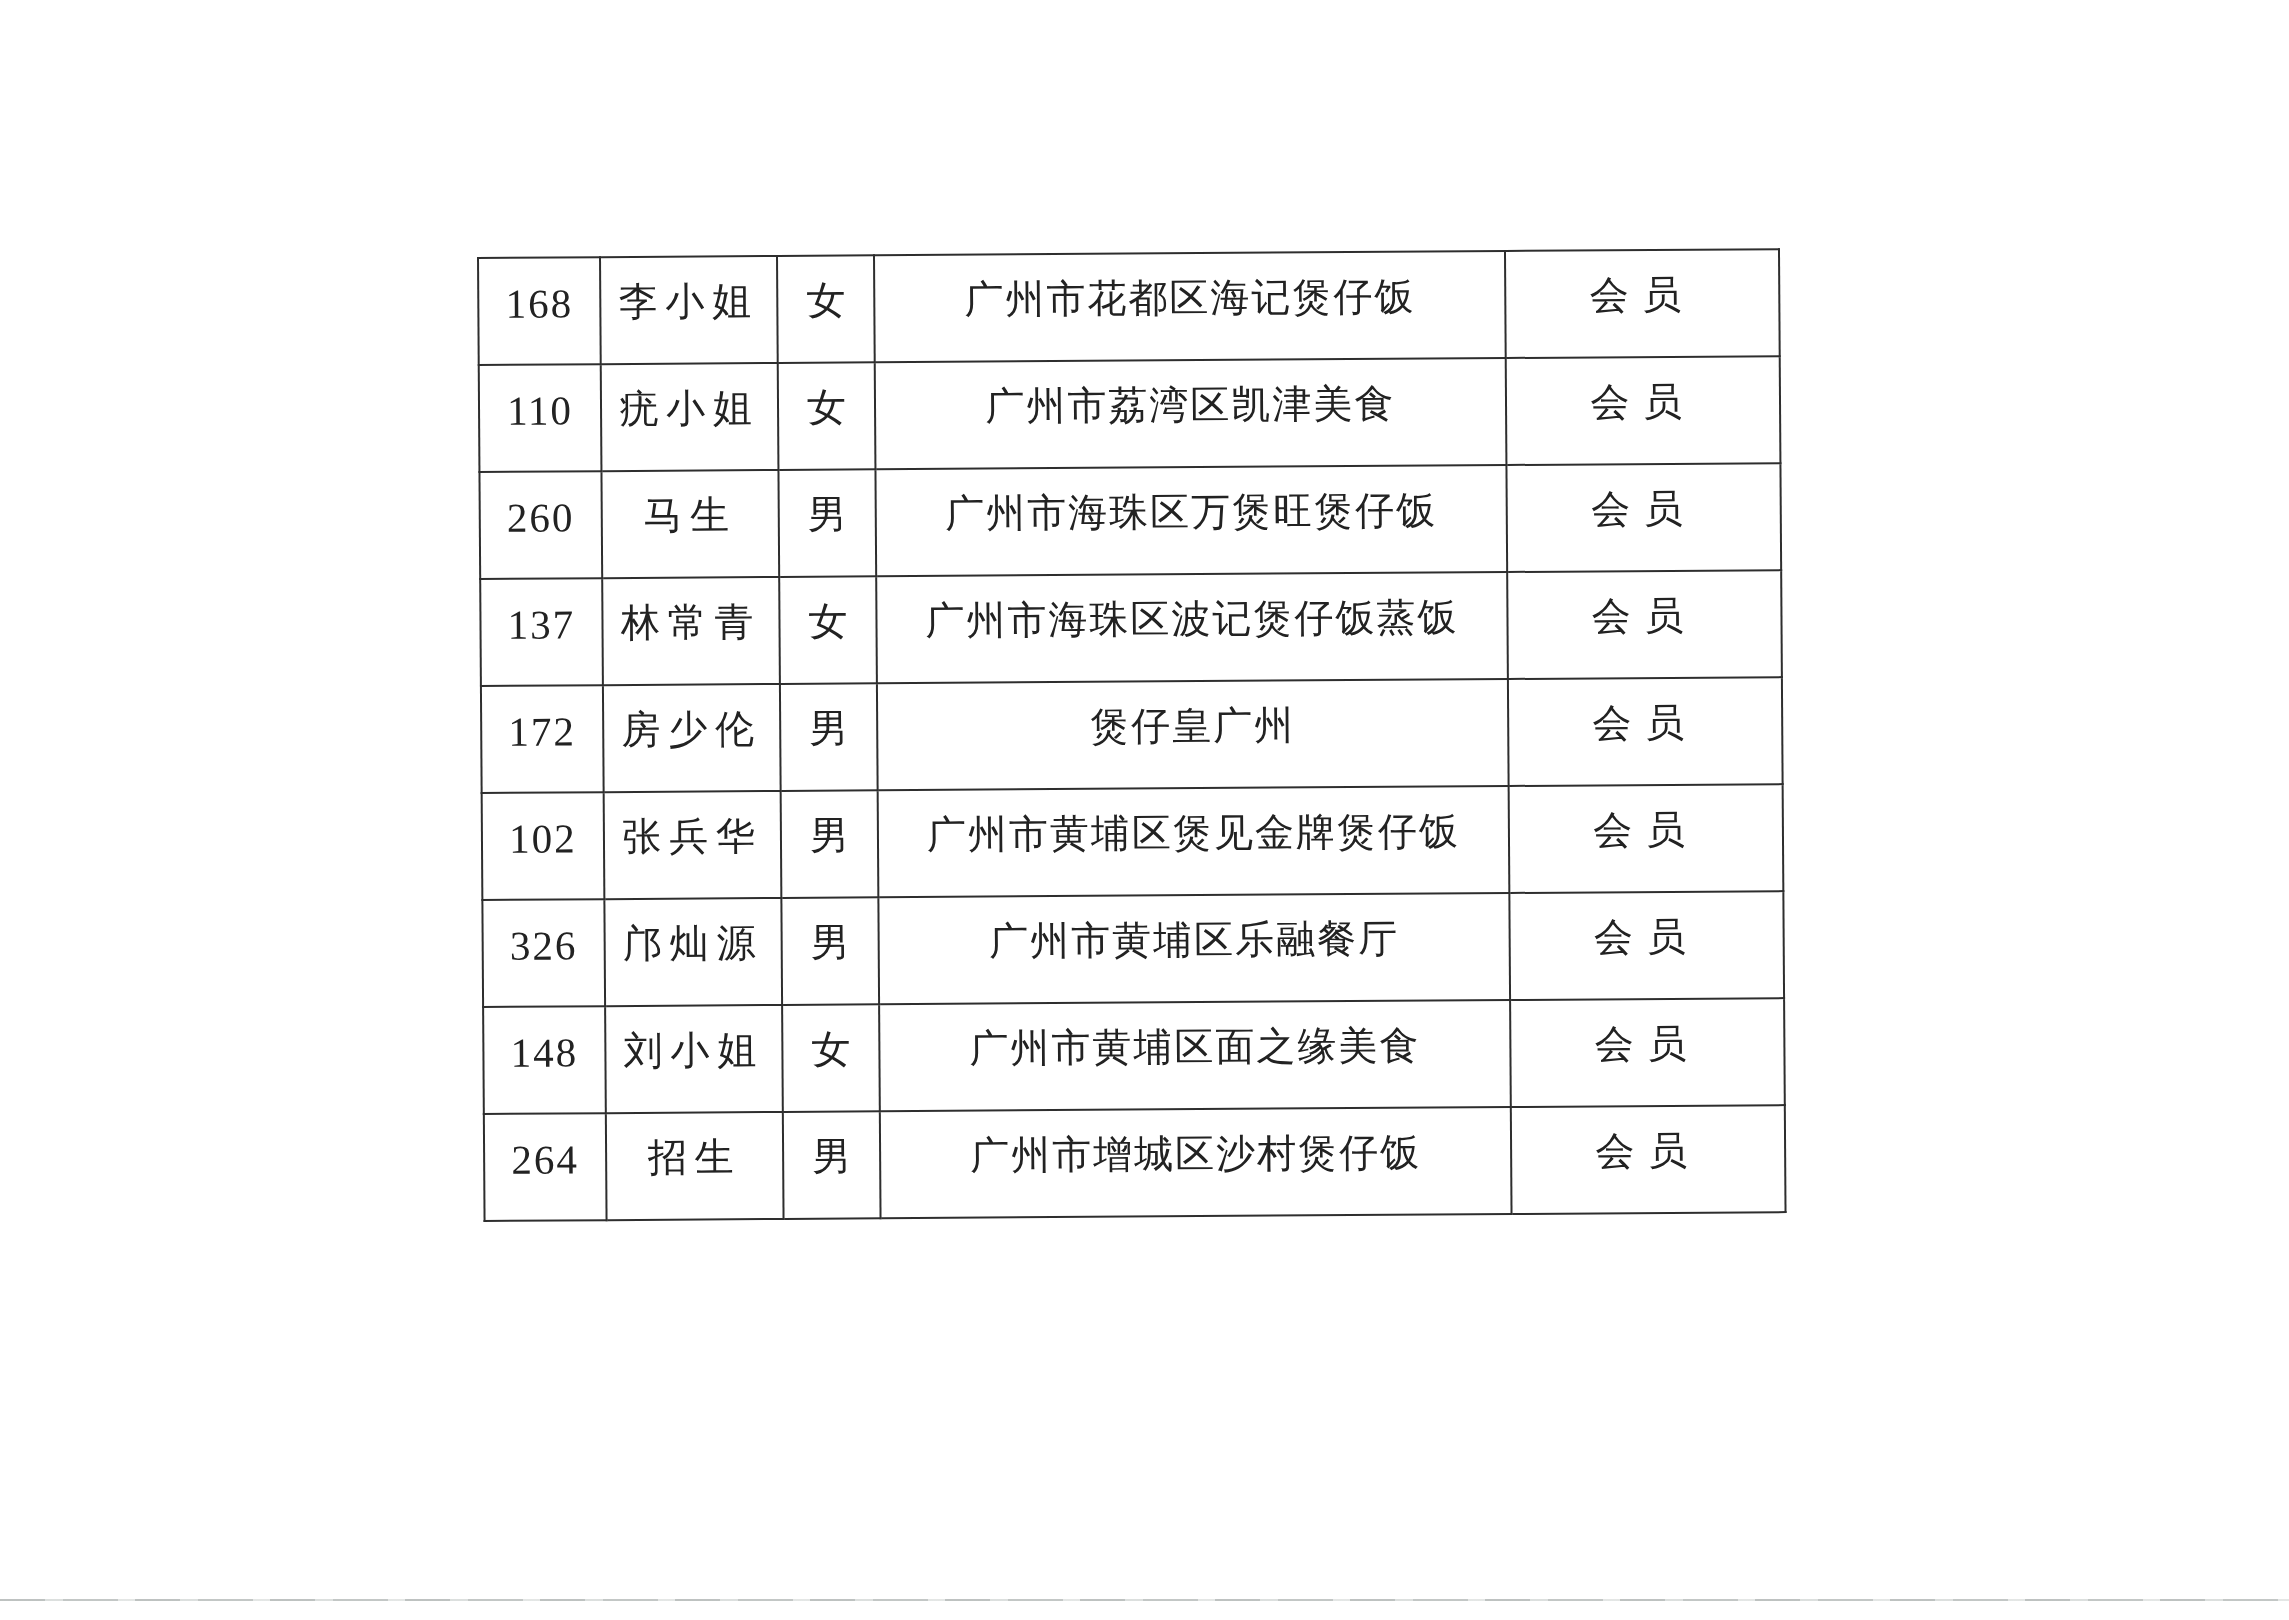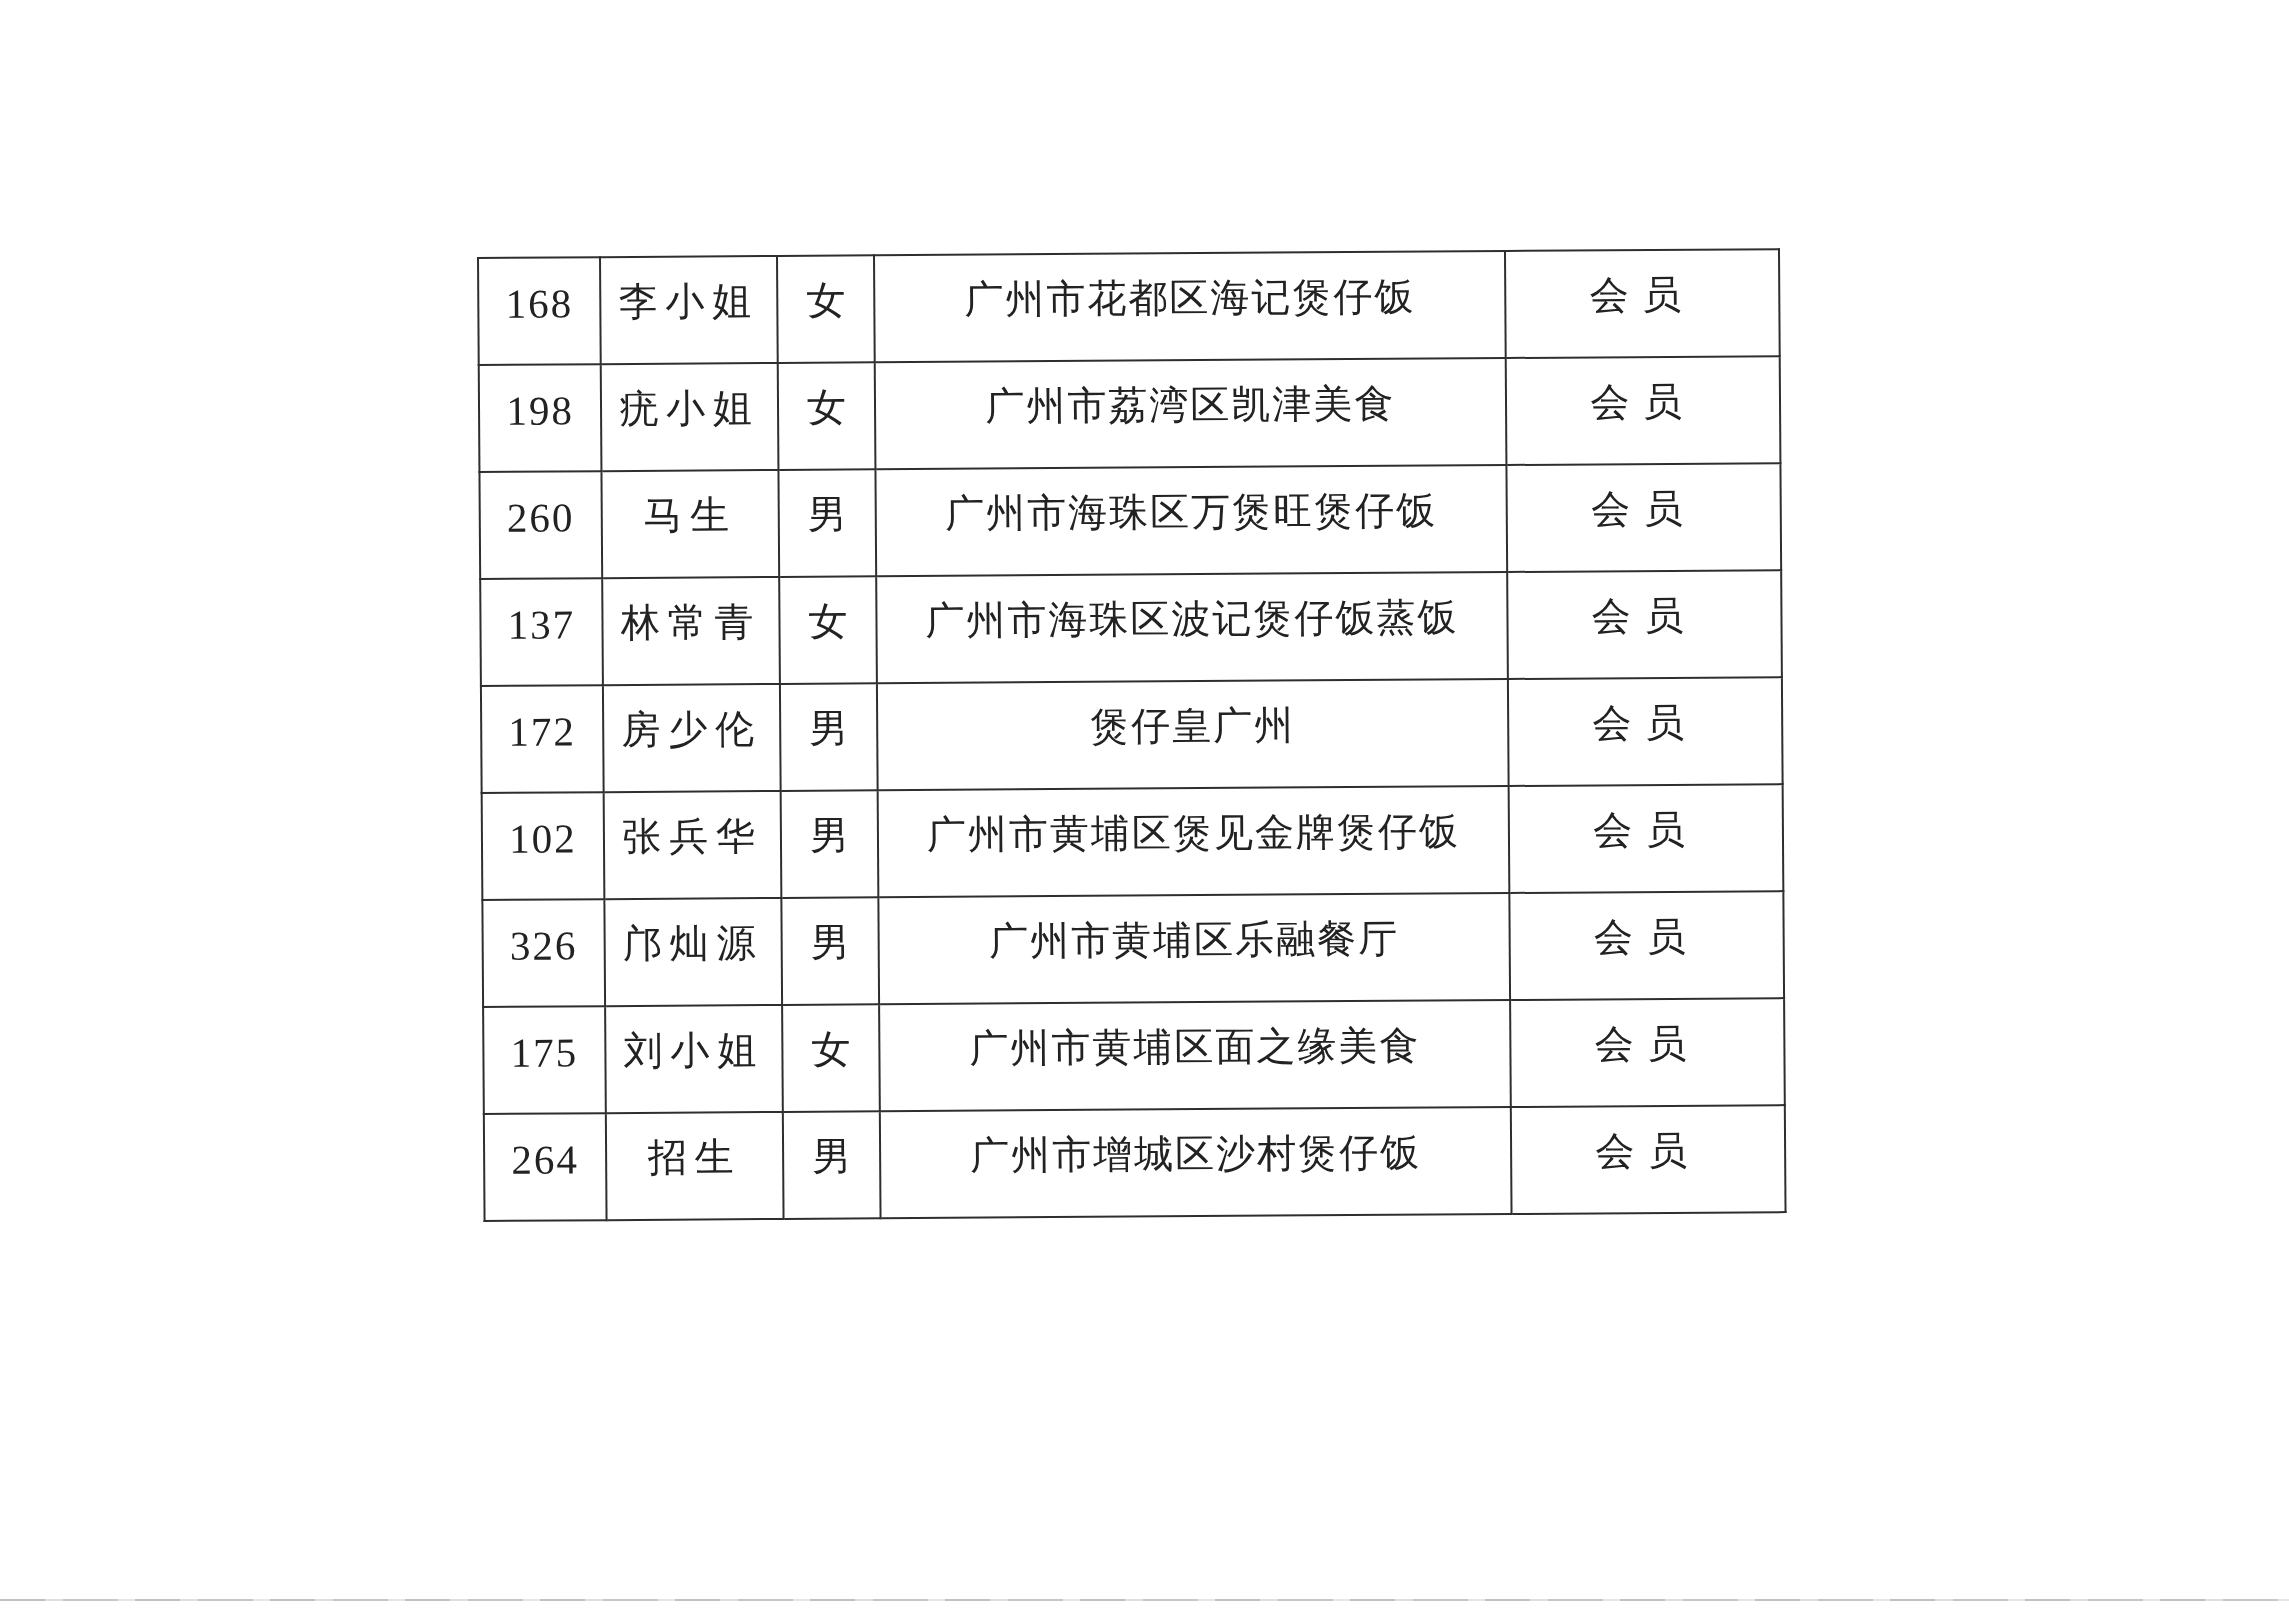--- a/index.html
+++ b/index.html
@@ -85,21 +85,21 @@
     <tbody>
   <tr>
     <td class="cell-idx">168</td>
     <td class="cell-name">李小姐</td>
     <td class="cell-gender">女</td>
     <td class="cell-org">广州市花都区海记煲仔饭</td>
     <td class="cell-member">会员</td>
   </tr>
 
   <tr>
-    <td class="cell-idx">198</td>
+    <td class="cell-idx">110</td>
     <td class="cell-name">疣小姐</td>
     <td class="cell-gender">女</td>
     <td class="cell-org">广州市荔湾区凯津美食</td>
     <td class="cell-member">会员</td>
   </tr>
 
   <tr>
     <td class="cell-idx">260</td>
     <td class="cell-name">马生</td>
     <td class="cell-gender">男</td>
@@ -133,21 +133,21 @@
 
   <tr>
     <td class="cell-idx">326</td>
     <td class="cell-name">邝灿源</td>
     <td class="cell-gender">男</td>
     <td class="cell-org">广州市黄埔区乐融餐厅</td>
     <td class="cell-member">会员</td>
   </tr>
 
   <tr>
-    <td class="cell-idx">175</td>
+    <td class="cell-idx">148</td>
     <td class="cell-name">刘小姐</td>
     <td class="cell-gender">女</td>
     <td class="cell-org">广州市黄埔区面之缘美食</td>
     <td class="cell-member">会员</td>
   </tr>
 
   <tr>
     <td class="cell-idx">264</td>
     <td class="cell-name">招生</td>
     <td class="cell-gender">男</td>

